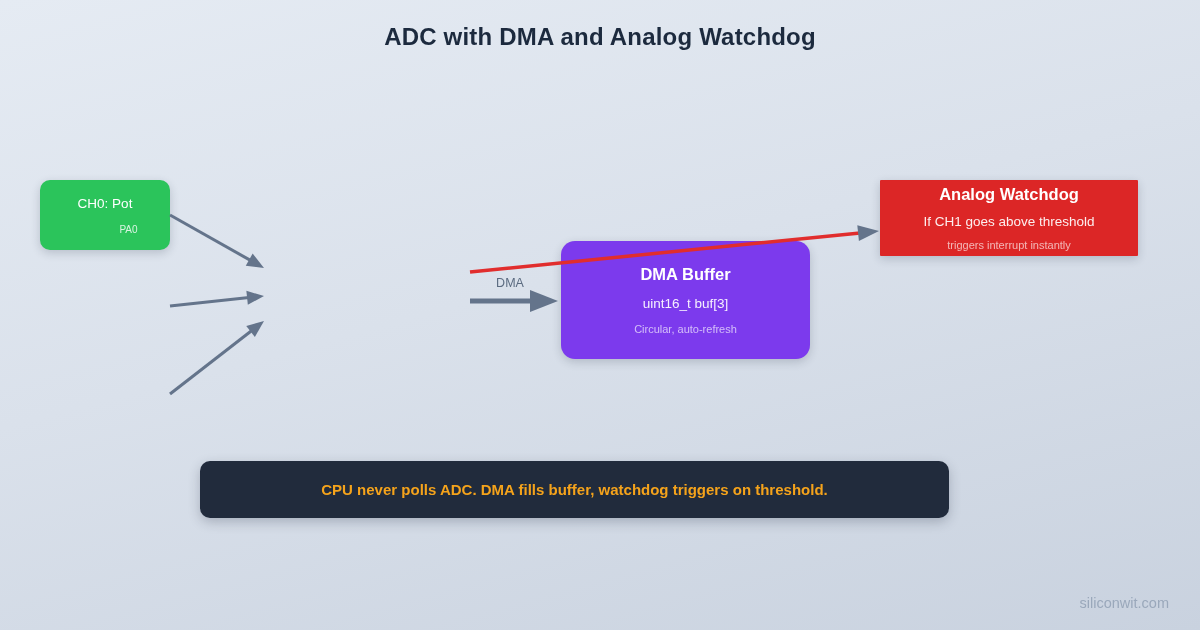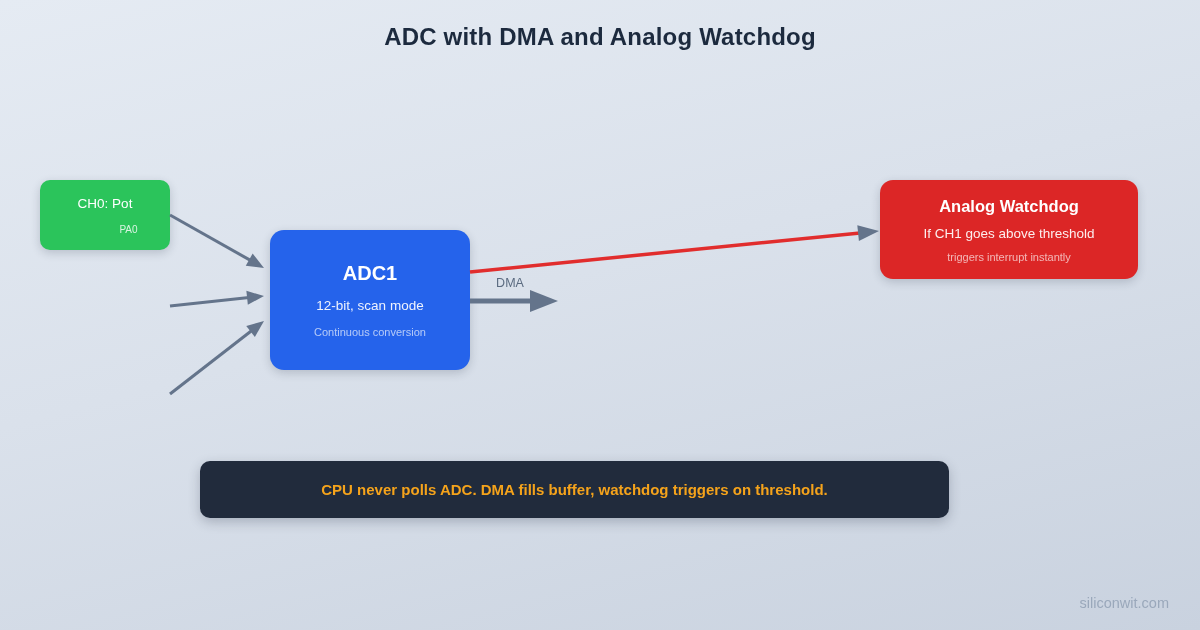--- a/index.html
+++ b/index.html
@@ -39,21 +39,21 @@
   .node.small  { width: 130px; height: 70px; border-radius: 10px; gap: 13px; }
   .node.large  { border-radius: 14px; }
   .nt-sm { font-size: 13.5px; font-weight: normal; }
   .np-sm { font-size: 10px; color: rgba(255,255,255,0.82); padding-left: 47px; }
   .nt-xl { font-size: 20px; font-weight: bold; }
   .nt-md { font-size: 16.5px; font-weight: bold; }
   .nl-1  { font-size: 13.5px; color: rgba(255,255,255,0.92); }
   .nl-2  { font-size: 11px; color: rgba(255,255,255,0.66); }
   #node-adc1      { left: 270px; top: 230px; width: 200px; height: 140px; gap: 13px; }
   #node-dma       { left: 561px; top: 241px; width: 249px; height: 118px; gap: 12px; }
-  #node-watchdog  { left: 880px; top: 180px; width: 258px; height: 99px;  gap: 10px; border-radius: 13px; }
+  #node-watchdog  { left: 880px; top: 180px; width: 258px; height: 76px;  gap: 10px; border-radius: 1px; }
   #node-ch0 { left: 40px; top: 180px; }
   #node-ch1 { left: 40px; top: 270px; }
   #node-ch4 { left: 40px; top: 360px; }
   #arrow-layer {
     position: absolute;
     left: 0; top: 0;
     width: 1200px; height: 630px;
     pointer-events: none;
     z-index: 5;
   }
@@ -99,26 +99,26 @@
 
   <div class="page-title">ADC with DMA and Analog Watchdog</div>
 
   <div class="node small" id="node-ch0" style="background: rgb(43, 196, 91);">
     <div class="nt-sm">CH0: Pot</div>
     <div class="np-sm">PA0</div>
   </div>
 
 
 
-  <div class="node large" id="node-adc1" style="background: rgb(37, 99, 235);">
-    <div class="nt-xl">ADC1</div>
-    <div class="nl-1">12-bit, scan mode</div>
-    <div class="nl-2">Continuous conversion</div>
+
+  <div class="node large" id="node-dma" style="background: rgb(124, 58, 237);">
+    <div class="nt-md">DMA Buffer</div>
+    <div class="nl-1">uint16_t buf[3]</div>
+    <div class="nl-2">Circular, auto-refresh</div>
   </div>
-
 
   <div class="node large" id="node-watchdog" style="background: rgb(220, 38, 38);">
     <div class="nt-md">Analog Watchdog</div>
     <div class="nl-1">If CH1 goes above threshold</div>
     <div class="nl-2">triggers interrupt instantly</div>
   </div>
 
   <svg id="arrow-layer" viewBox="0 0 1200 630" xmlns="http://www.w3.org/2000/svg">
       <line x1="170" y1="215" x2="250.93379805302928" y2="260.6328861362825" stroke="#64748B" stroke-width="3"></line>
       <polygon points="264,268 245.75365132369834,265.7481651963731 252.62962426316804,253.55304337920046" fill="#64748B"></polygon>

